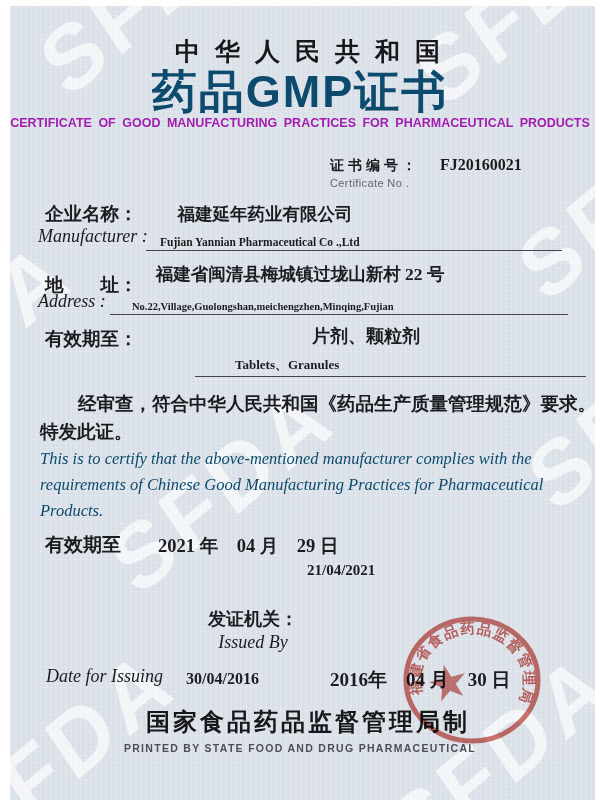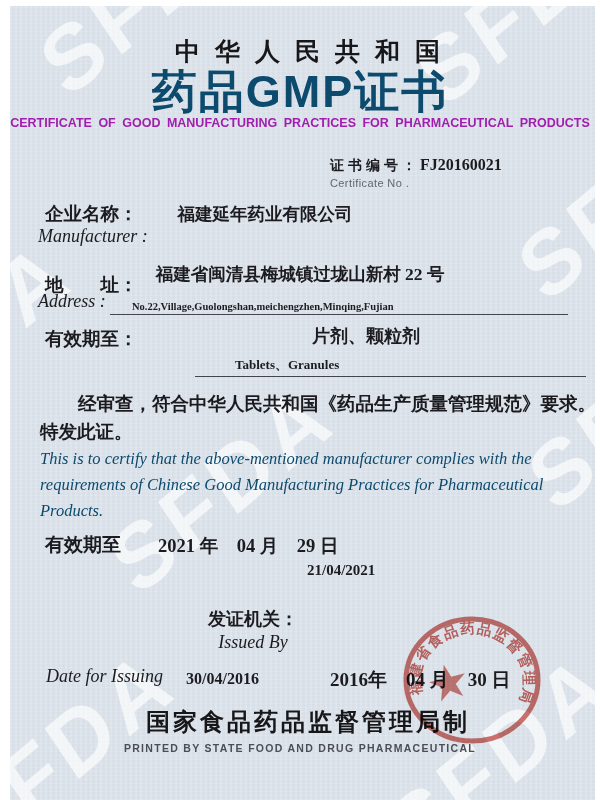--- a/index.html
+++ b/index.html
@@ -22,21 +22,21 @@
   .edge-r{right:0;top:0;bottom:0;width:5px}
   .c{position:absolute;z-index:10;white-space:nowrap;}
   .center{left:0;width:600px;text-align:center;}
   .zh-sans{font-family:"Liberation Sans",sans-serif;font-weight:700;}
   .serif-b{font-family:"Liberation Serif",serif;font-weight:700;}
   .it{font-family:"Liberation Serif",serif;font-style:italic;font-weight:500;}
   #country{top:35px;font-size:25px;letter-spacing:15px;padding-left:15px;color:#17171a;}
   #main-title{top:62px;font-size:45px;font-weight:900;letter-spacing:2px;color:#0c4a6e;}
   #sub1{top:116px;font-size:12.5px;font-weight:700;word-spacing:3px;color:#a21caf;}
   #sub2{top:134px;font-size:12px;font-weight:700;word-spacing:3px;color:#26262b;}
-  #certno{left:330px;top:156px;display:flex;align-items:baseline;}
+  #certno{left:330px;top:156px;display:flex;align-items:baseline;gap:20px;}
   #certno .lbl{font-size:14px;letter-spacing:4px;}
   #certno .val{font-size:16px;}
   #certno-en{left:330px;top:177px;font-size:11px;color:#63666c;letter-spacing:.4px;}
   .fld-zh{font-size:18.5px;}
   .fld-en{font-size:18px;}
   .uline{border-bottom:1.5px solid #44444e;display:flex;align-items:flex-end;
          font-family:"Liberation Serif",serif;font-weight:700;padding-bottom:2px;}
   #mfr-label{left:45px;top:201px}
   #mfr-value{left:150px;top:202px;width:230px;text-align:center;font-size:17.5px}
   #mfr-en-label{left:38px;top:226px}
@@ -92,20 +92,23 @@
 
   <div class="c serif-b" id="certno">
     <span class="lbl">证书编号：</span>
     <span class="val">FJ20160021</span>
   </div>
   <div class="c" id="certno-en">Certificate No .</div>
 
   <div class="c zh-sans fld-zh" id="mfr-label">企业名称：</div>
   <div class="c serif-b" id="mfr-value">福建延年药业有限公司</div>
   <div class="c it fld-en" id="mfr-en-label">Manufacturer :</div>
+  <div class="c uline" id="mfr-line">
+    <span>Fujian Yannian Pharmaceutical Co .,Ltd</span>
+  </div>
 
   <div class="c zh-sans fld-zh" id="addr-label">地　　址：</div>
   <div class="c serif-b" id="addr-value">福建省闽清县梅城镇过垅山新村 22 号</div>
   <div class="c it fld-en" id="addr-en-label">Address :</div>
   <div class="c uline" id="addr-line">
     <span>No.22,Village,Guolongshan,meichengzhen,Minqing,Fujian</span>
   </div>
 
   <div class="c zh-sans fld-zh" id="scope-label">有效期至：</div>
   <div class="c serif-b" id="scope-value">片剂、颗粒剂</div>

